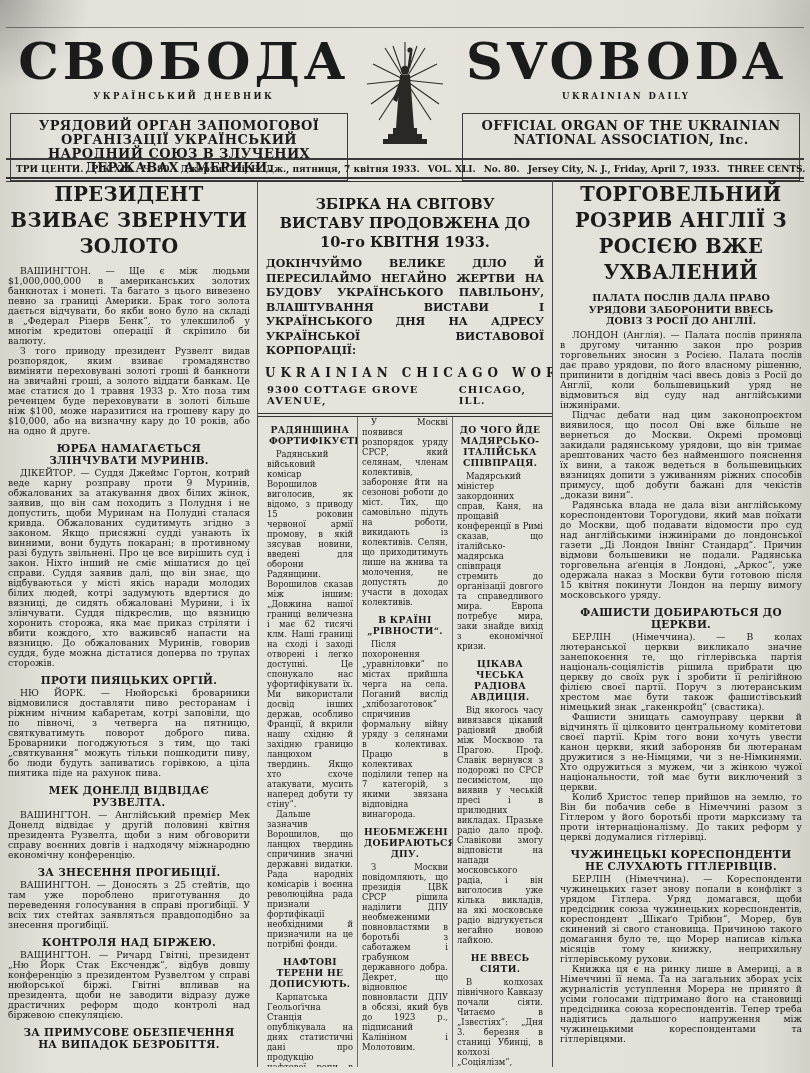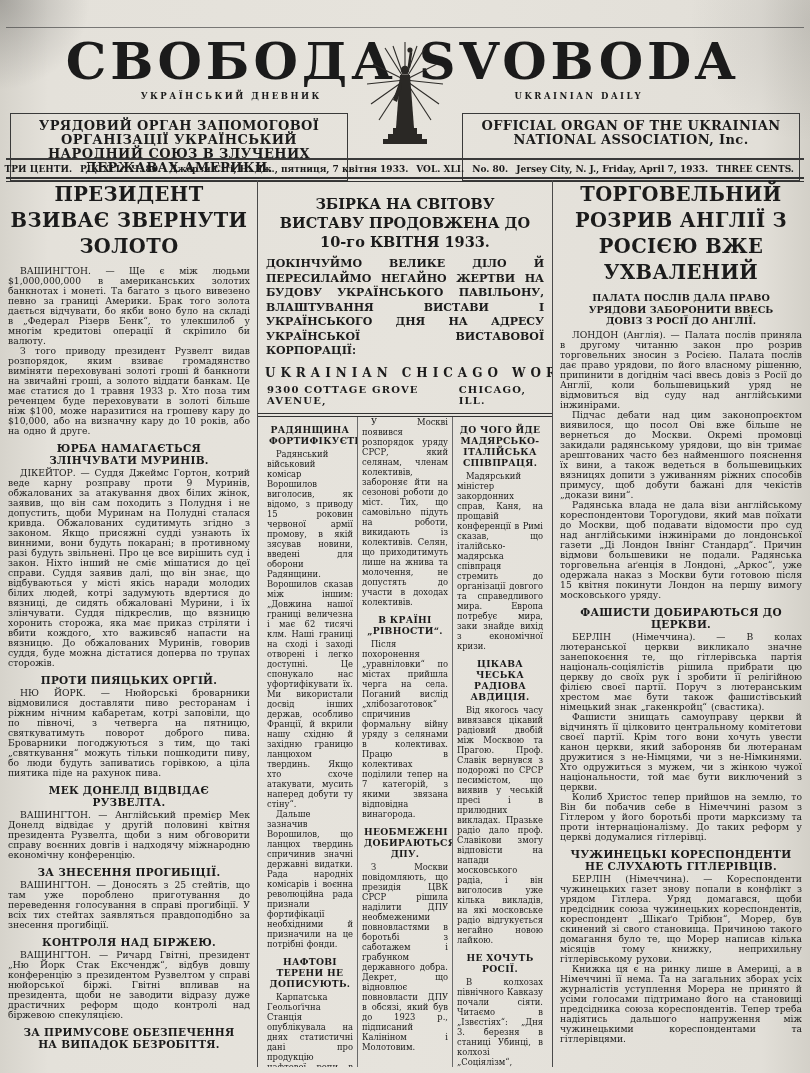--- a/index.html
+++ b/index.html
@@ -7,31 +7,31 @@
     position:relative;width:810px;height:1073px;overflow:hidden;
     background:
       radial-gradient(circle at 0% 0%, rgba(40,40,40,.28) 0, rgba(40,40,40,0) 90px),
       radial-gradient(circle at 100% 2%, rgba(60,60,60,.12) 0, rgba(60,60,60,0) 120px),
       linear-gradient(90deg, #d6d3cb 0, #e4e1da 6%, #e6e3dc 50%, #e2dfd8 94%, #d3d0c8 100%);
     font-family:"DejaVu Serif","Liberation Serif",serif;color:#1b1b1b;
   }
   .top-rule{position:absolute;left:6px;right:6px;top:27px;border-top:1.5px solid #4a4a4a;opacity:.7;}
   
   .masthead{position:absolute;left:10px;right:10px;top:34px;height:118px;}
-  .mast-titles{display:flex;align-items:flex-start;justify-content:center;}
+  .mast-titles{display:flex;align-items:flex-start;justify-content:space-between;}
   .title-block{width:44%;text-align:center;}
   .newspaper-title{font-size:51px;line-height:54px;font-weight:bold;letter-spacing:4px;white-space:nowrap;}
   .newspaper-subtitle{font-size:8.5px;font-weight:bold;letter-spacing:2.5px;margin-top:3px;}
   .emblem{position:absolute;left:50%;top:2px;transform:translateX(-50%);width:84px;height:122px;}
   .organ-row{display:flex;justify-content:space-between;margin-top:12px;}
   .organ-box{border:1.5px solid #3a3a3a;font-size:13px;font-weight:bold;text-align:center;
     padding:5px 10px;width:40%;line-height:14px;letter-spacing:.4px;}
   
   .dateline-wrap{position:absolute;left:6px;right:6px;top:158px;}
-  .dateline{display:flex;justify-content:flex-end;align-items:center;
+  .dateline{display:flex;justify-content:space-between;align-items:center;
     border-top:2px solid #3a3a3a;padding:4px 6px 3px;font-size:9px;font-weight:bold;white-space:nowrap;}
   .dateline span{margin:0 4px;}
   .rule-a{border-top:2.5px solid #333;}
   .rule-b{border-top:1.5px solid #333;margin-top:2px;}
   
   .body-cols{position:absolute;left:8px;right:8px;top:180px;bottom:6px;display:flex;}
   .col{overflow:hidden;}
   .col-left{width:247px;padding-right:7px;}
   .col-mid{width:290px;border-left:1.5px solid #4a4a4a;border-right:1.5px solid #4a4a4a;padding:0 5px;}
   .col-right{width:247px;padding-left:7px;}
@@ -194,21 +194,21 @@
         <div class="subcol">
             <article class="article">
               <h3 class="headline">ДО ЧОГО ЙДЕ МАДЯРСЬКО-ІТАЛІЙСЬКА СПІВПРАЦЯ.</h3>
               <p class="para">Мадярський міністер закордонних справ, Каня, на прощавій конференції в Римі сказав, що італійсько-мадярська співпраця стремить до організації довгого та справедливого мира. Европа потребує мира, заки знайде вихід з економічної кризи.</p>
             </article>
             <article class="article">
               <h3 class="headline">ЦІКАВА ЧЕСЬКА РАДІОВА АВДИЦІЯ.</h3>
               <p class="para">Від якогось часу вивязався цікавий радіовий двобій між Москвою та Прагою. Проф. Славік вернувся з подорожі по СРСР песимістом, що виявив у чеській пресі і в прилюдних викладах. Празьке радіо дало проф. Славікови змогу відповісти на напади московського радіа, і він виголосив уже кілька викладів, на які московське радіо відгукується негайно новою лайкою.</p>
             </article>
             <article class="article">
-              <h3 class="headline">НЕ ХОЧУТЬ РОСІЇ.</h3>
+              <h3 class="headline">НЕ ВВЕСЬ СІЯТИ.</h3>
               <p class="para">В колхозах північного Кавказу почали сіяти. Читаємо в „Ізвєстіях“: „Дня 3. березня в станиці Убинці, в колхозі „Соціялізм“, виїхала бриґада орати в 10 годині замість о 6 годині. Провідник Антон Бахут заявив: „Прохарчування не зорганізовано, тому на роботу не йдемо!“</p>
             </article>
           </div>
       </div>
     </div>
 
     <div class="col col-right">
         <article class="article">
           <h3 class="headline-big">ТОРГОВЕЛЬНИЙ РОЗРИВ АНГЛІЇ З РОСІЄЮ ВЖЕ УХВАЛЕНИЙ</h3>
           <div class="subhead">ПАЛАТА ПОСЛІВ ДАЛА ПРАВО УРЯДОВИ ЗАБОРОНИТИ ВВЕСЬ ДОВІЗ З РОСІЇ ДО АНГЛІЇ.</div>

